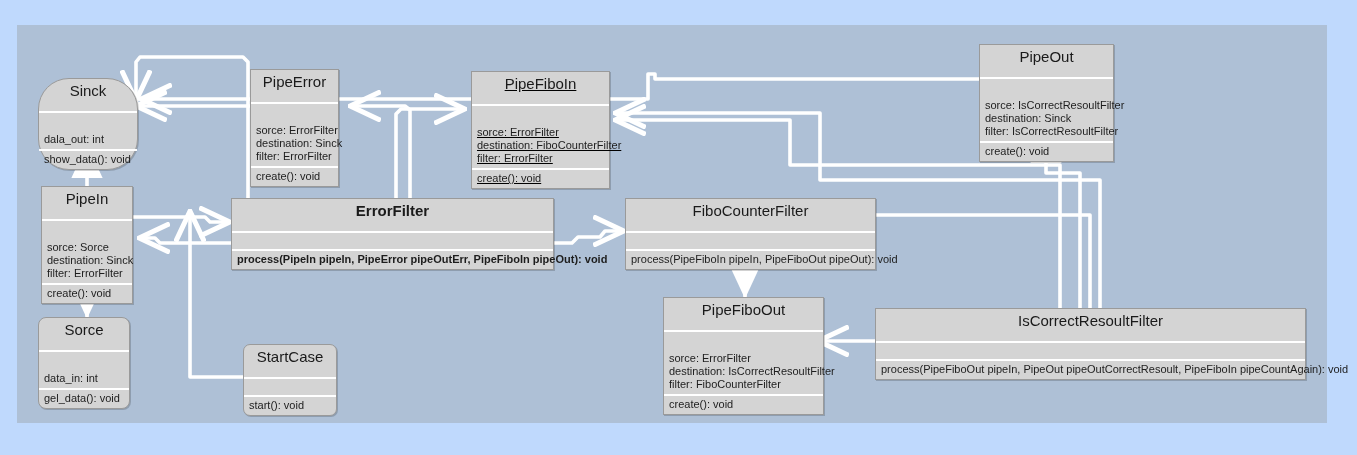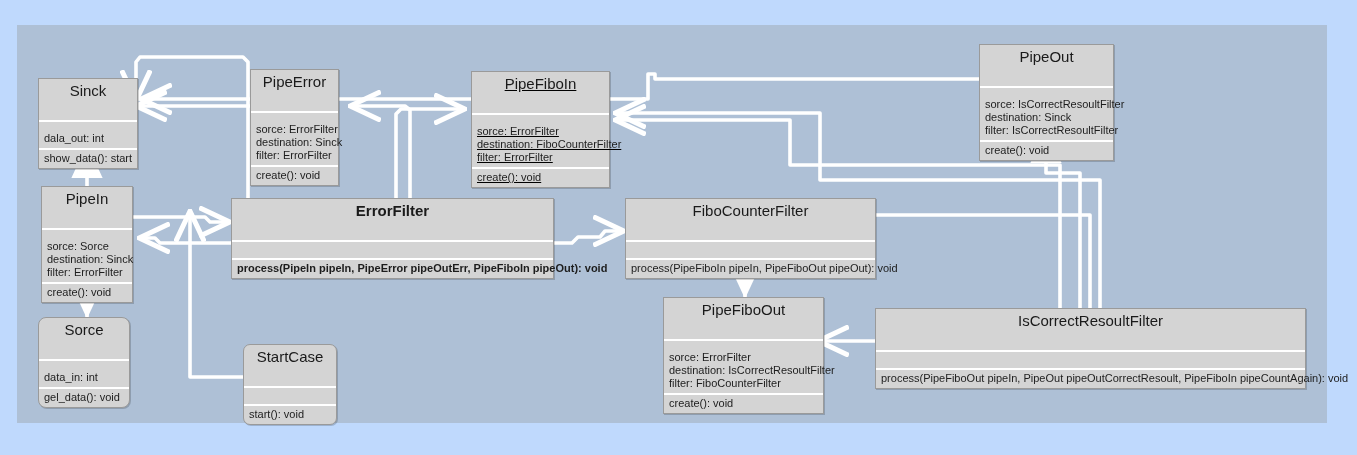--- a/index.html
+++ b/index.html
@@ -21,28 +21,28 @@
     position:absolute;
     background:#d4d4d4;
     border:1px solid #9a9a9a;
     box-sizing:border-box;
     box-shadow:1px 1px 0 rgba(0,0,0,.18);
   }
   .uml .name{
     text-align:center;
     font-size:15px;
     color:#1a1a1a;
-    padding:3px 6px 21px 6px;
+    padding:3px 6px 12px 6px;
     border-bottom:2px solid #ffffff;
     line-height:1.15;
     white-space:nowrap;
   }
   .uml .attrs{
     border-bottom:2px solid #ffffff;
-    padding:10px 5px 3px 5px;
+    padding:20px 5px 3px 5px;
     min-height:10px;
   }
   .uml .ops{
     padding:2px 5px 3px 5px;
     min-height:10px;
   }
   .uml .row{
     font-size:11px;
     color:#1d1d1d;
     line-height:13px;
@@ -97,27 +97,27 @@
 
       <path d="M1081,330 L1060,330 L1060,165 L790,165 L790,120 L617,120" marker-end="url(#ar)"></path>
 
       <path d="M979,79 L655,79 L655,74 L648,74 L648,99 L143,99" marker-end="url(#ar)"></path>
 
       <path d="M243,377 L190,377 L190,213" marker-end="url(#ar)"></path>
     </g>
   </svg>
 
   <div id="classes">
-      <div class="uml" style="left: 38px; top: 78px; width: 100px;">
+      <div class="uml" style="left: 38px; top: 78px; width: 100px; border-radius: 31px;">
         <div class="name">Sinck</div>
         <div class="attrs">
           <div class="row">dala_out: int</div>
         </div>
         <div class="ops">
-          <div class="row">show_data(): start</div>
+          <div class="row">show_data(): void</div>
         </div>
       </div>
       <div class="uml" style="left: 250px; top: 69px; width: 89px;">
         <div class="name">PipeError</div>
         <div class="attrs">
           <div class="row">sorce: ErrorFilter</div>
           <div class="row">destination: Sinck</div>
           <div class="row">filter: ErrorFilter</div>
         </div>
         <div class="ops">

